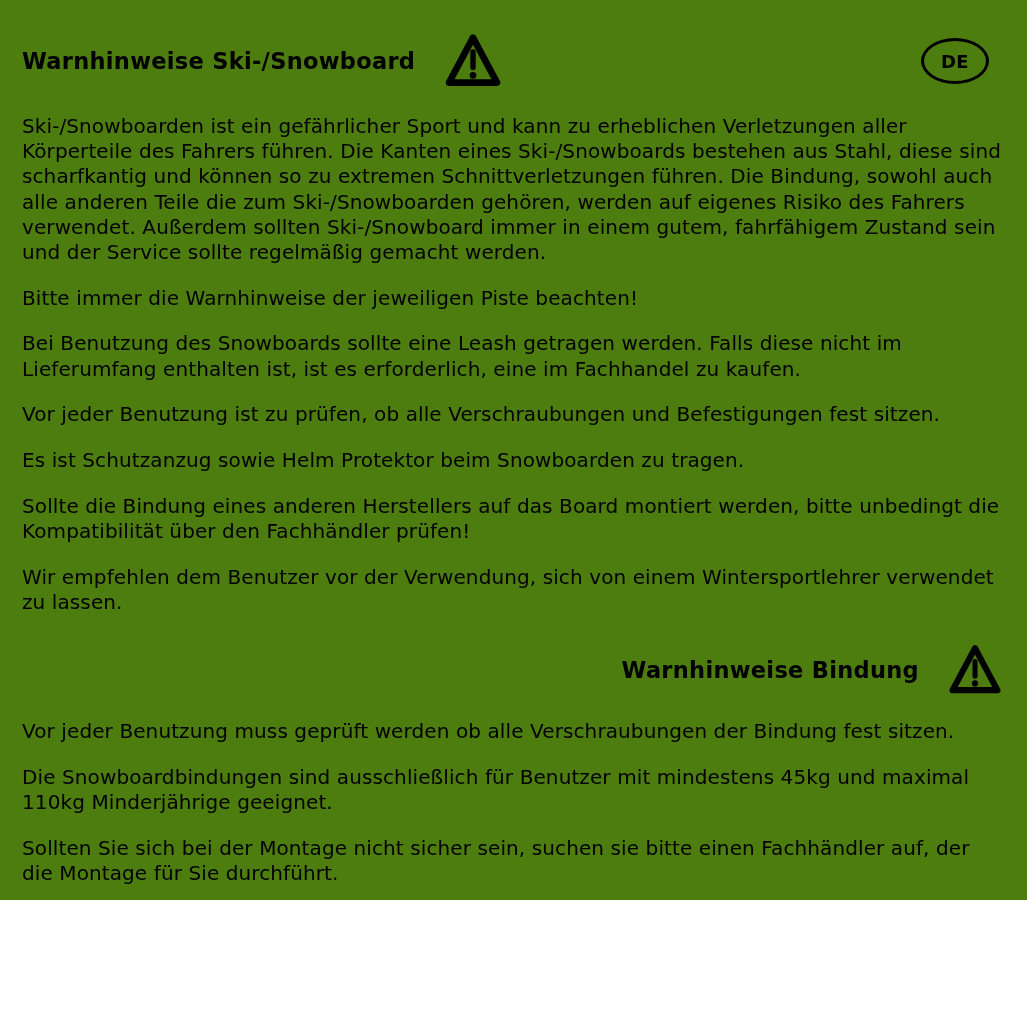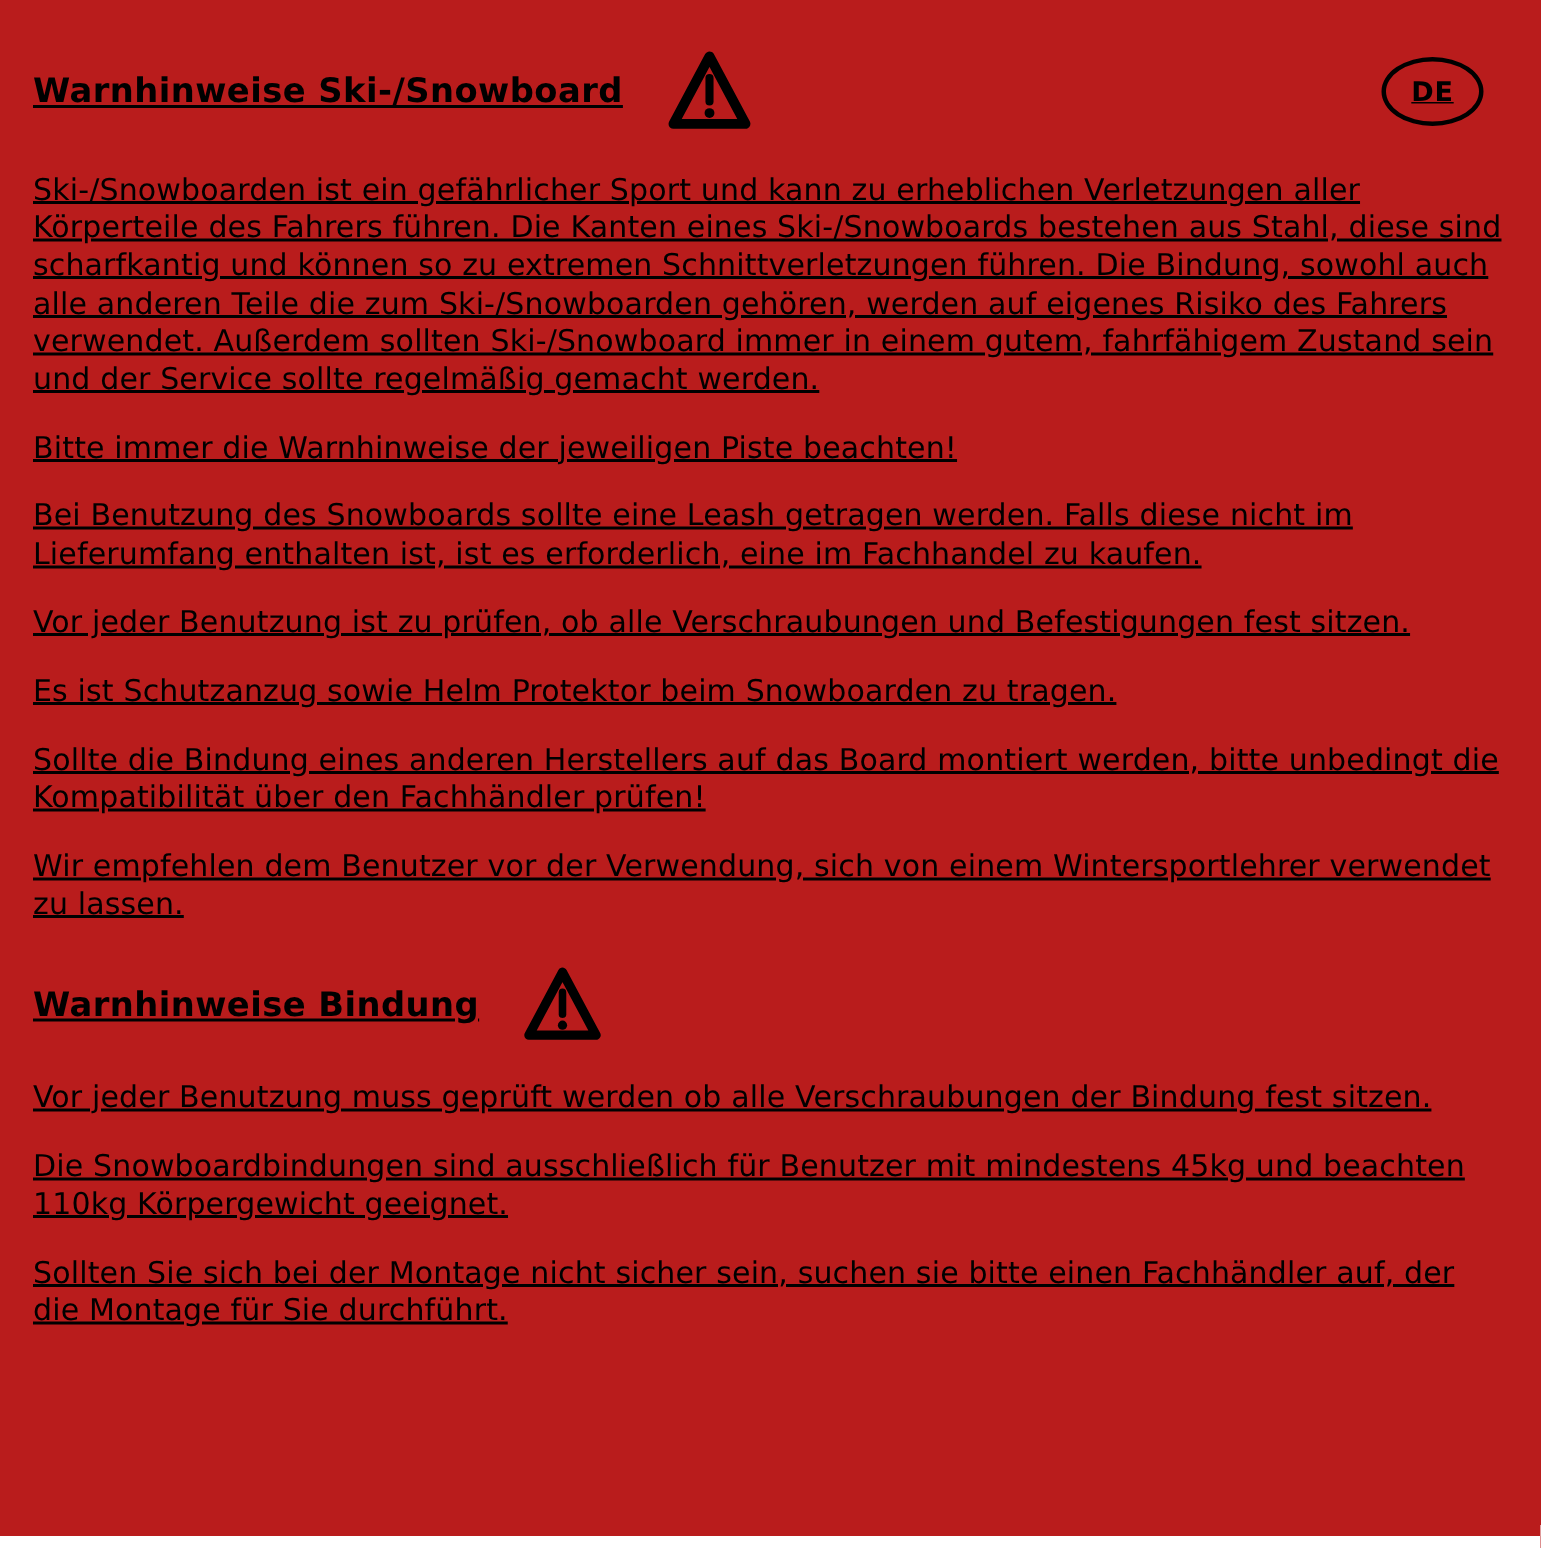--- a/index.html
+++ b/index.html
@@ -3,28 +3,27 @@
 <meta charset="utf-8">
 <style>
   html, body {
     margin: 0;
     padding: 0;
     background: #ffffff;
   }
   .page {
     position: relative;
     width: 1027px;
-    height: 1024px;
-    background: #b91c1c;
+    height: 900px;
+    background: #4d7c0f;
     color: #000000;
     font-family: "DejaVu Sans", "Liberation Sans", sans-serif;
     box-sizing: border-box;
     padding: 30px 24px 0 22px;
     overflow: hidden;
-    text-decoration: underline;
   }
   .heading-row {
     display: flex;
     align-items: center;
     gap: 28px;
   }
   .heading-row h1, .heading-row h2 {
     margin: 0;
     font-size: 22.5px;
     font-weight: bold;
@@ -50,21 +49,21 @@
     margin-right: 14px;
   }
   .body-text p {
     margin: 0 0 20.5px 0;
     font-size: 20px;
     line-height: 25.2px;
     letter-spacing: 0.1px;
     max-width: 995px;
   }
   .section-1-header { margin-bottom: 22px; }
-  .section-2-header { margin-top: 26px; margin-bottom: 20px; }
+  .section-2-header { margin-top: 26px; margin-bottom: 20px; justify-content: flex-end; }
 </style>
 </head>
 <body>
 
 <div class="page">
 
   <header class="heading-row section-1-header">
     <h1>Warnhinweise Ski-/Snowboard</h1>
     <svg class="warning-icon" width="60" height="62" viewBox="0 0 100 100" aria-hidden="true">
       <path d="M50 11 L90 86 L10 86 Z" fill="none" stroke="#000000" stroke-width="11" stroke-linejoin="round"></path>
@@ -90,17 +89,17 @@
     <h2>Warnhinweise Bindung</h2>
     <svg class="warning-icon" width="56" height="58" viewBox="0 0 100 100" aria-hidden="true">
       <path d="M50 11 L90 86 L10 86 Z" fill="none" stroke="#000000" stroke-width="11" stroke-linejoin="round"></path>
       <path d="M50 35 L50 61" stroke="#000000" stroke-width="9" stroke-linecap="round" fill="none"></path>
       <circle cx="50" cy="74" r="5.5" fill="#000000"></circle>
     </svg>
   </header>
 
   <div class="body-text">
     <p>Vor jeder Benutzung muss geprüft werden ob alle Verschraubungen der Bindung fest sitzen.</p>
-    <p>Die Snowboardbindungen sind ausschließlich für Benutzer mit mindestens 45kg und beachten 110kg Körpergewicht geeignet.</p>
+    <p>Die Snowboardbindungen sind ausschließlich für Benutzer mit mindestens 45kg und maximal 110kg Minderjährige geeignet.</p>
     <p>Sollten Sie sich bei der Montage nicht sicher sein, suchen sie bitte einen Fachhändler auf, der die Montage für Sie durchführt.</p>
   </div>
 
 </div>
 
 </body></html>

